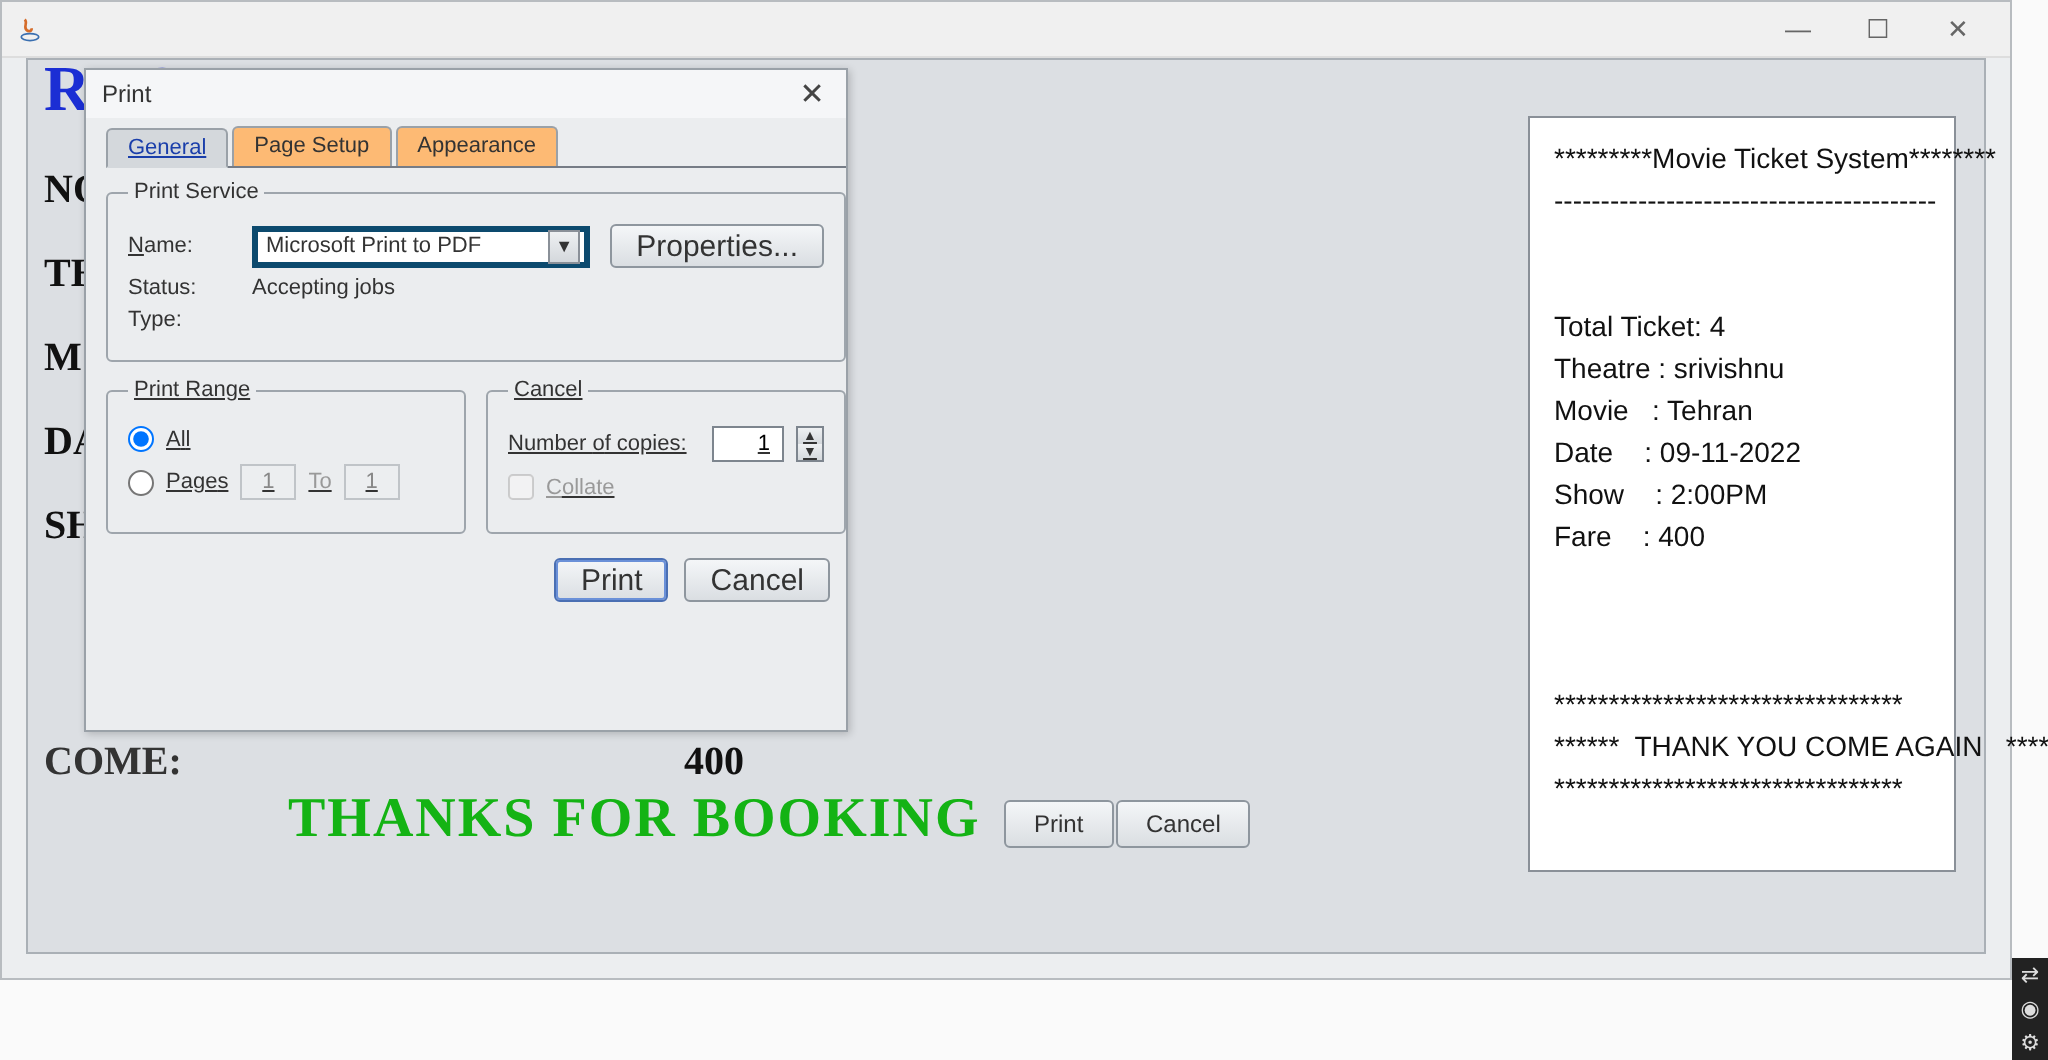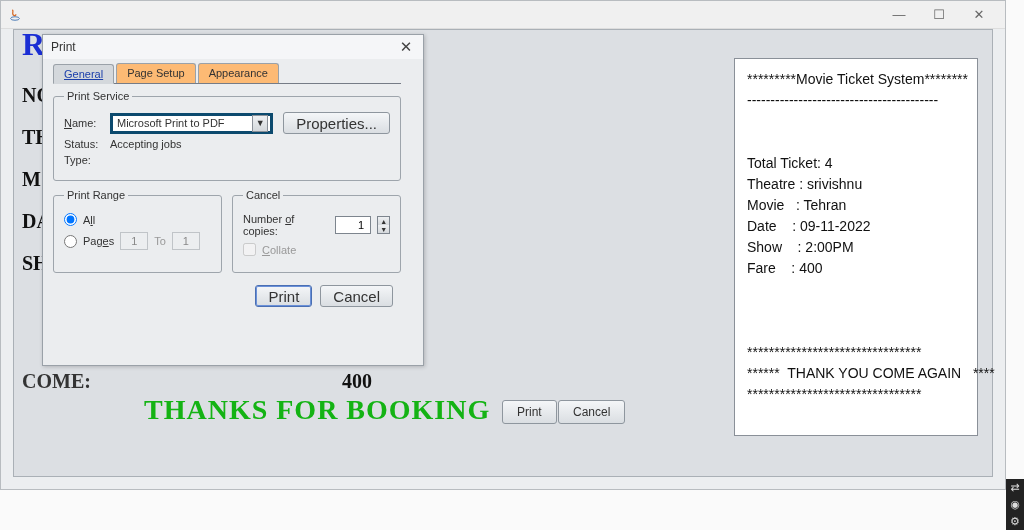--- a/index.html
+++ b/index.html
@@ -103,21 +103,21 @@
     position: absolute;
     left: 488px; top: 370px;
   }
   .bottom-cancel {
     position: absolute;
     left: 544px; top: 370px;
   }
   .receipt-box {
     position: absolute;
     right: 14px; top: 28px;
-    width: 244px;
+    width: 214px;
     height: 378px;
     background: #fff;
     border: 1px solid #8a9098;
     padding: 10px 12px;
     font-family: Arial, sans-serif;
     font-size: 14px;
     line-height: 1.5;
     white-space: pre;
     color: #111;
   }
@@ -140,21 +140,21 @@
     color: #333;
     background: #f5f6f8;
   }
   .pd-close {
     margin-left: auto;
     font-size: 15px;
     color: #444;
     width: 18px; text-align: center;
   }
   .pd-body {
-    padding: 4px 22px 8px 10px;
+    padding: 4px 0 8px 10px;
   }
   .tabs {
     display: flex;
     gap: 2px;
     border-bottom: 1px solid #767c86;
     margin-bottom: 6px;
   }
   .tab {
     background: #fdba74;
     border: 1px solid #9aa1a8;
@@ -173,21 +173,21 @@
     border-bottom: 1px solid #d4d8dc;
   }
   fieldset {
     border: 1px solid #9ea5ac;
     border-radius: 3px;
     margin: 0 0 8px 0;
     padding: 6px 10px 10px 10px;
   }
   legend { font-size: 11px; padding: 0 3px; color: #333; }
   .row { display: flex; align-items: center; margin: 4px 0; font-size: 11px; }
-  .row label { width: 46px; color: #333; }
+  .row label { width: 62px; color: #333; }
   .row label u { text-decoration: underline; }
   .combo {
     flex: 1;
     height: 21px;
     border: 3px solid #0c4a6e;
     background: #fff;
     display: flex;
     align-items: center;
     padding: 0 4px;
     font-size: 11px;
@@ -195,21 +195,21 @@
   }
   .combo .arrow {
     position: absolute;
     right: 2px;
     width: 16px; height: 17px;
     background: linear-gradient(#eef0f2,#d4d8dc);
     border: 1px solid #8a9098;
     display: flex; align-items: center; justify-content: center;
     font-size: 9px;
   }
-  .dual { display: flex; gap: 10px; }
+  .dual { display: flex; gap: 10px; text-decoration: underline; }
   .half { flex: 1; }
   .radio-row, .check-row { display: flex; align-items: center; margin: 6px 0; font-size: 11px; gap: 6px; }
   .radio-row input, .check-row input { margin:0; }
   .num-input {
     width: 36px; height: 18px;
     border: 1px solid #7d858e; background:#fff;
     font-size: 11px; text-align: right; padding-right: 6px;
   }
   .spinner {
     width: 14px; height: 18px;

